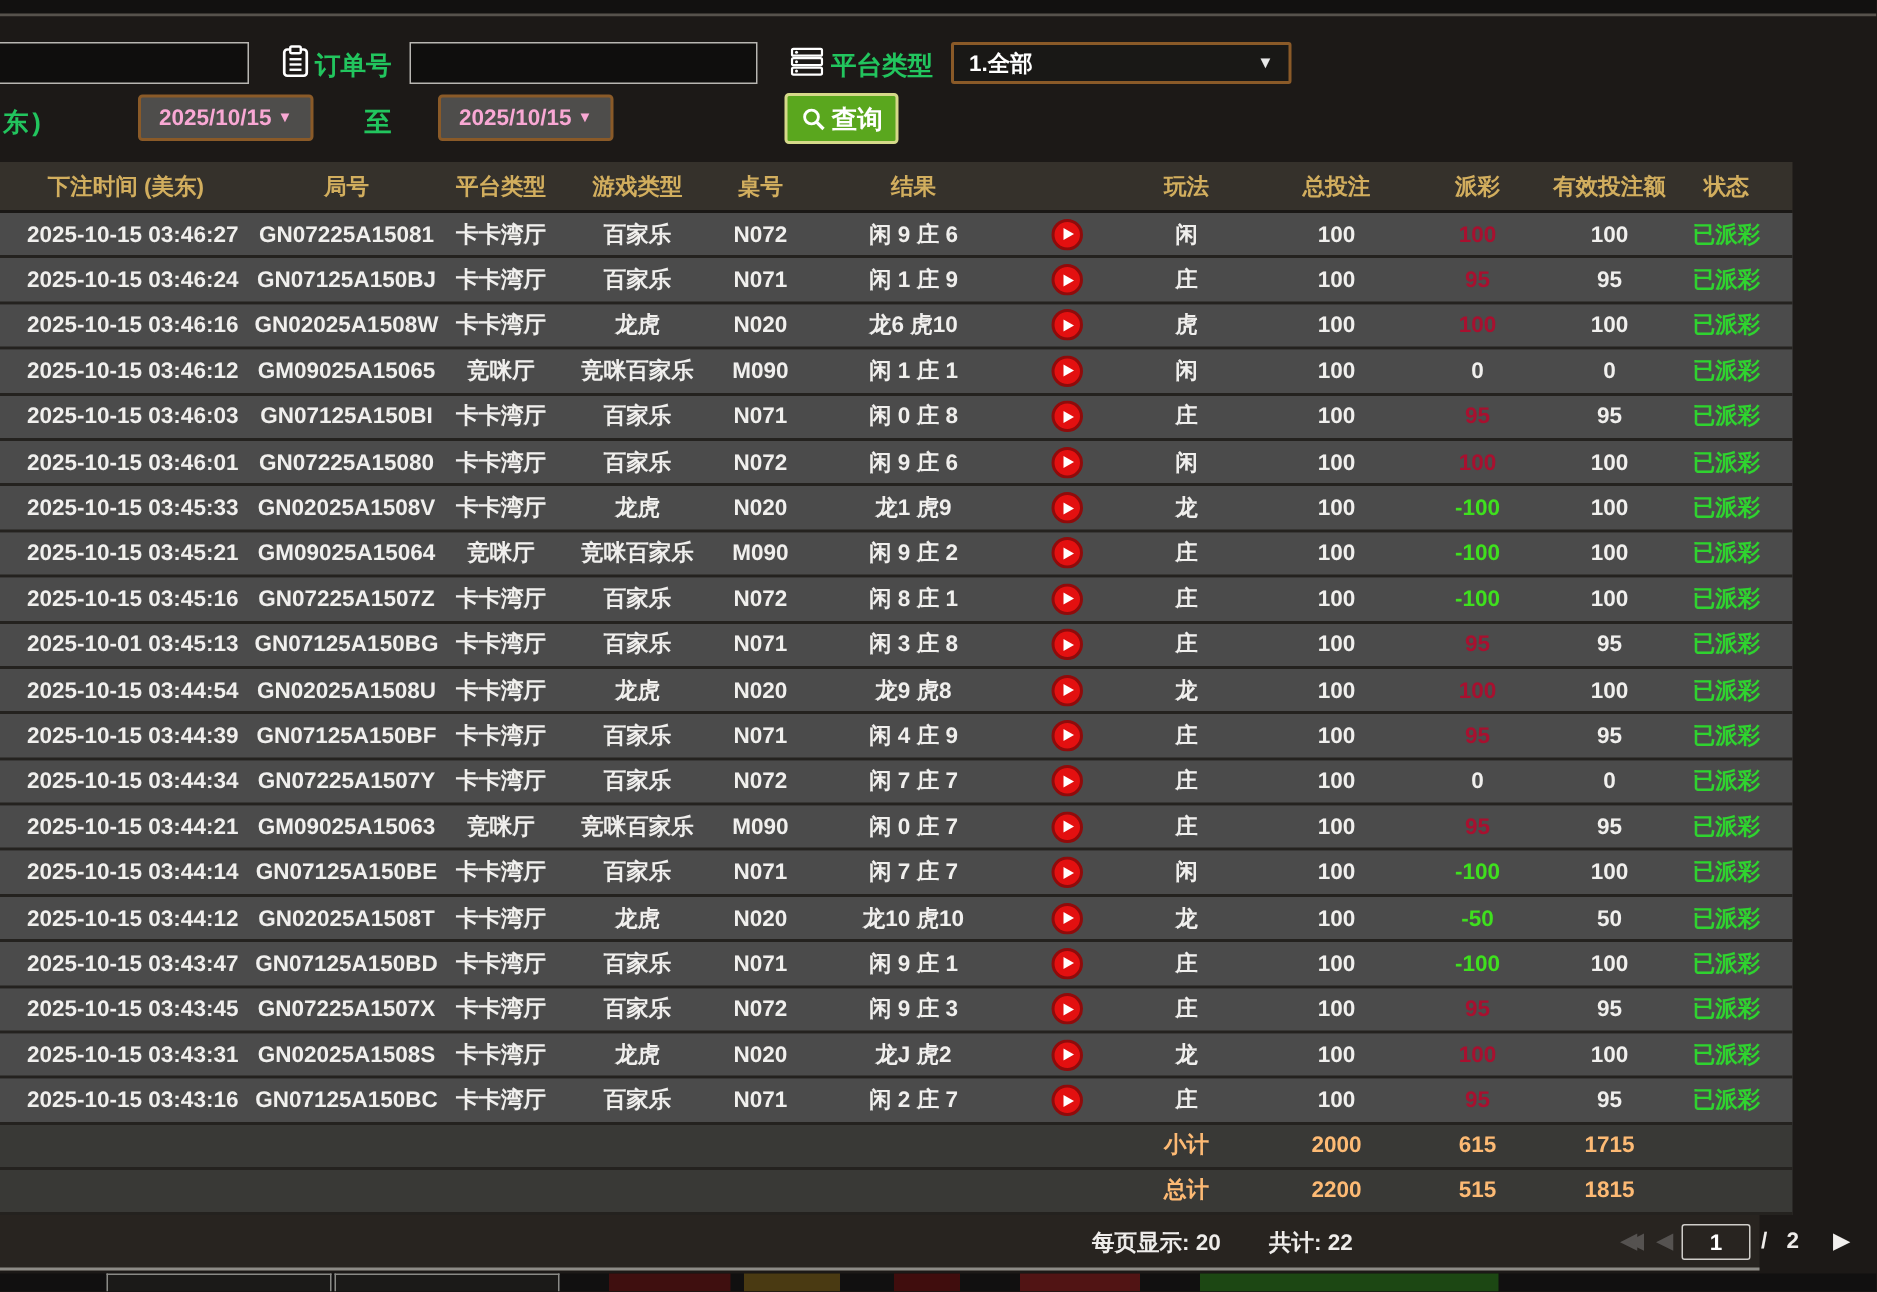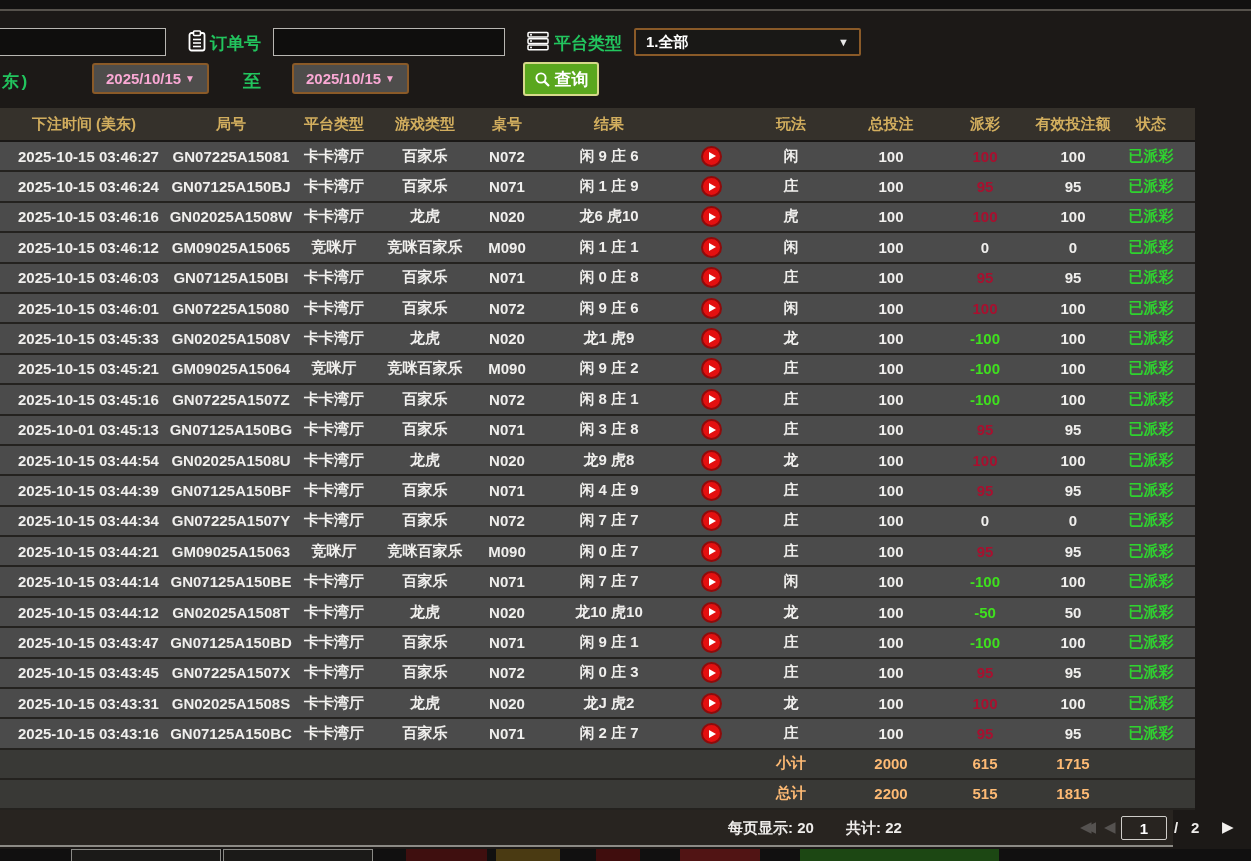--- a/index.html
+++ b/index.html
@@ -531,21 +531,21 @@
     <div class="td c-status">已派彩</div>
     <div class="td c-mode">多台</div>
   </div>
 
   <div class="tr">
     <div class="td c-time">2025-10-15 03:43:45</div>
     <div class="td c-round">GN07225A1507X</div>
     <div class="td c-platform">卡卡湾厅</div>
     <div class="td c-gametype">百家乐</div>
     <div class="td c-table">N072</div>
-    <div class="td c-result">闲 0 庄 3</div>
+    <div class="td c-result">闲 9 庄 3</div>
     <div class="td c-icon">
       <span class="play-btn">
               <span class="play-tri"></span>
             </span>
     </div>
     <div class="td c-play">庄</div>
     <div class="td c-bet">100</div>
     <div class="td c-payout pos">95</div>
     <div class="td c-valid">95</div>
     <div class="td c-status">已派彩</div>

